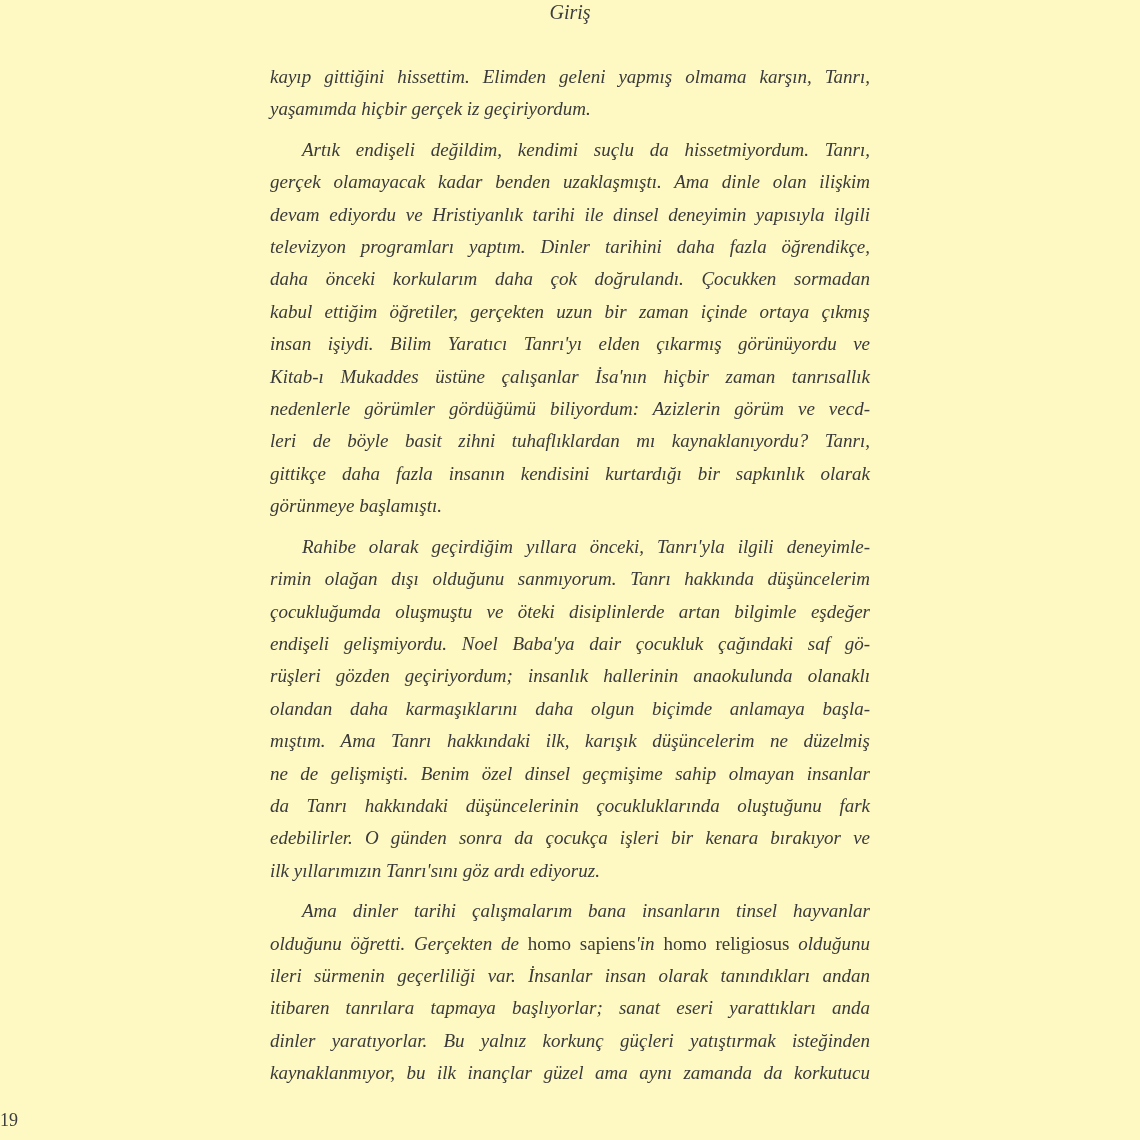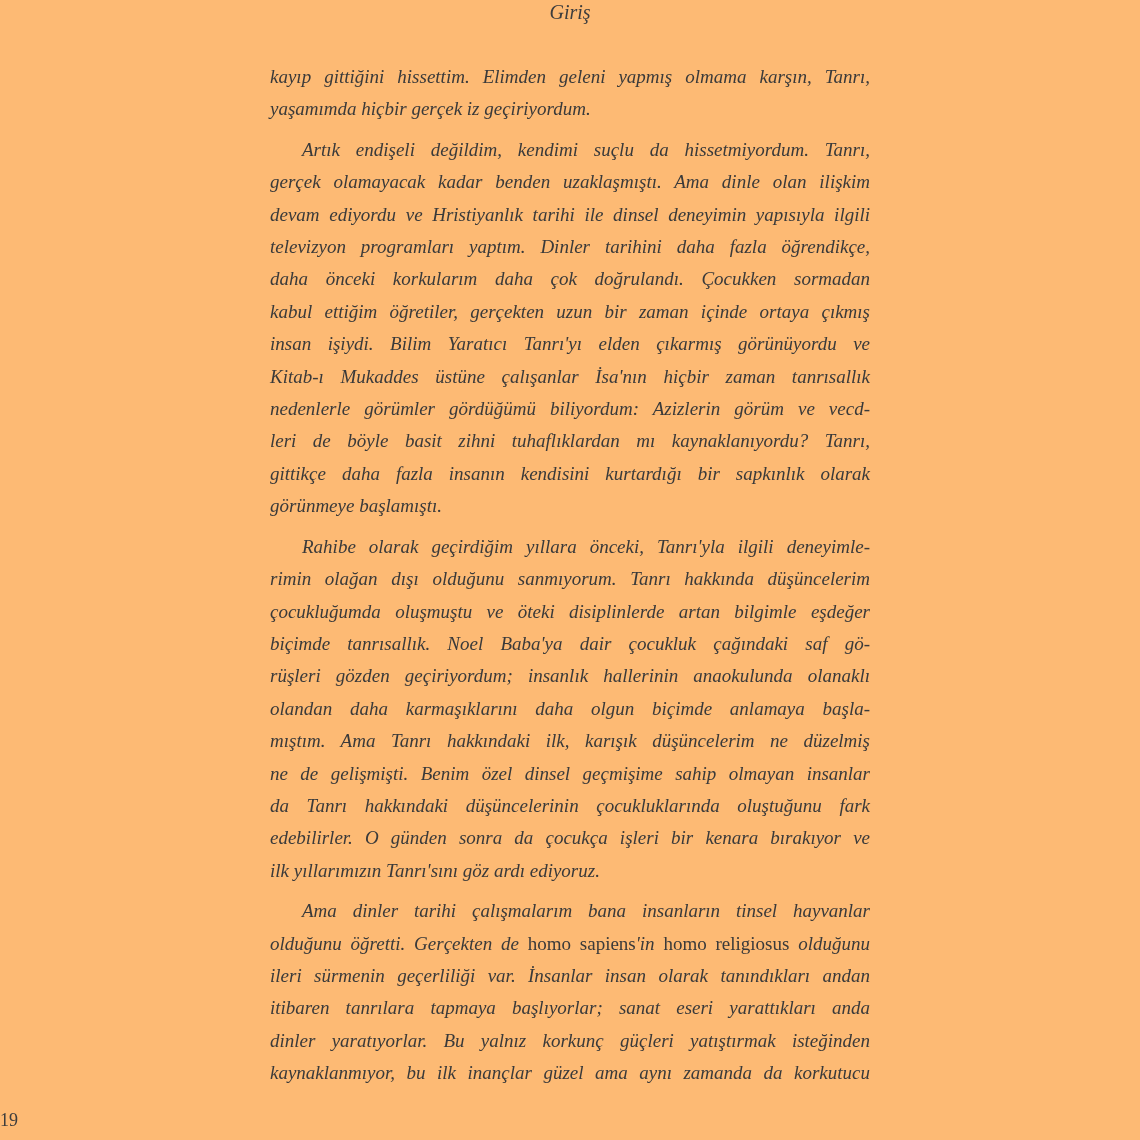--- a/index.html
+++ b/index.html
@@ -1,20 +1,20 @@
 <!DOCTYPE html>
 <html><head>
 <meta charset="utf-8">
 <style>
   html, body { margin: 0; padding: 0; background: #ffffff; }
   .page {
     position: relative;
     width: 1140px;
     height: 1140px;
-    background: #fdba74;
+    background: #fef9c3;
     overflow: hidden;
     font-family: "Liberation Serif", "DejaVu Serif", serif;
     color: #3a3a3a;
   }
   .scanwrap { filter: blur(0.3px); }
   .chapter-header {
     position: absolute;
     top: 1px; left: 0;
     width: 100%;
     text-align: center;
@@ -77,21 +77,21 @@
         <div class="line">nedenlerle görümler gördüğümü biliyordum: Azizlerin görüm ve vecd-</div>
         <div class="line">leri de böyle basit zihni tuhaflıklardan mı kaynaklanıyordu? Tanrı,</div>
         <div class="line">gittikçe daha fazla insanın kendisini kurtardığı bir sapkınlık olarak</div>
         <div class="line lastline">görünmeye başlamıştı.</div>
       </div>
 
       <div class="para">
         <div class="line first">Rahibe olarak geçirdiğim yıllara önceki, Tanrı'yla ilgili deneyimle-</div>
         <div class="line">rimin olağan dışı olduğunu sanmıyorum. Tanrı hakkında düşüncelerim</div>
         <div class="line">çocukluğumda oluşmuştu ve öteki disiplinlerde artan bilgimle eşdeğer</div>
-        <div class="line">biçimde tanrısallık. Noel Baba'ya dair çocukluk çağındaki saf gö-</div>
+        <div class="line">endişeli gelişmiyordu. Noel Baba'ya dair çocukluk çağındaki saf gö-</div>
         <div class="line">rüşleri gözden geçiriyordum; insanlık hallerinin anaokulunda olanaklı</div>
         <div class="line">olandan daha karmaşıklarını daha olgun biçimde anlamaya başla-</div>
         <div class="line">mıştım. Ama Tanrı hakkındaki ilk, karışık düşüncelerim ne düzelmiş</div>
         <div class="line">ne de gelişmişti. Benim özel dinsel geçmişime sahip olmayan insanlar</div>
         <div class="line">da Tanrı hakkındaki düşüncelerinin çocukluklarında oluştuğunu fark</div>
         <div class="line">edebilirler. O günden sonra da çocukça işleri bir kenara bırakıyor ve</div>
         <div class="line lastline">ilk yıllarımızın Tanrı'sını göz ardı ediyoruz.</div>
       </div>
 
       <div class="para">

